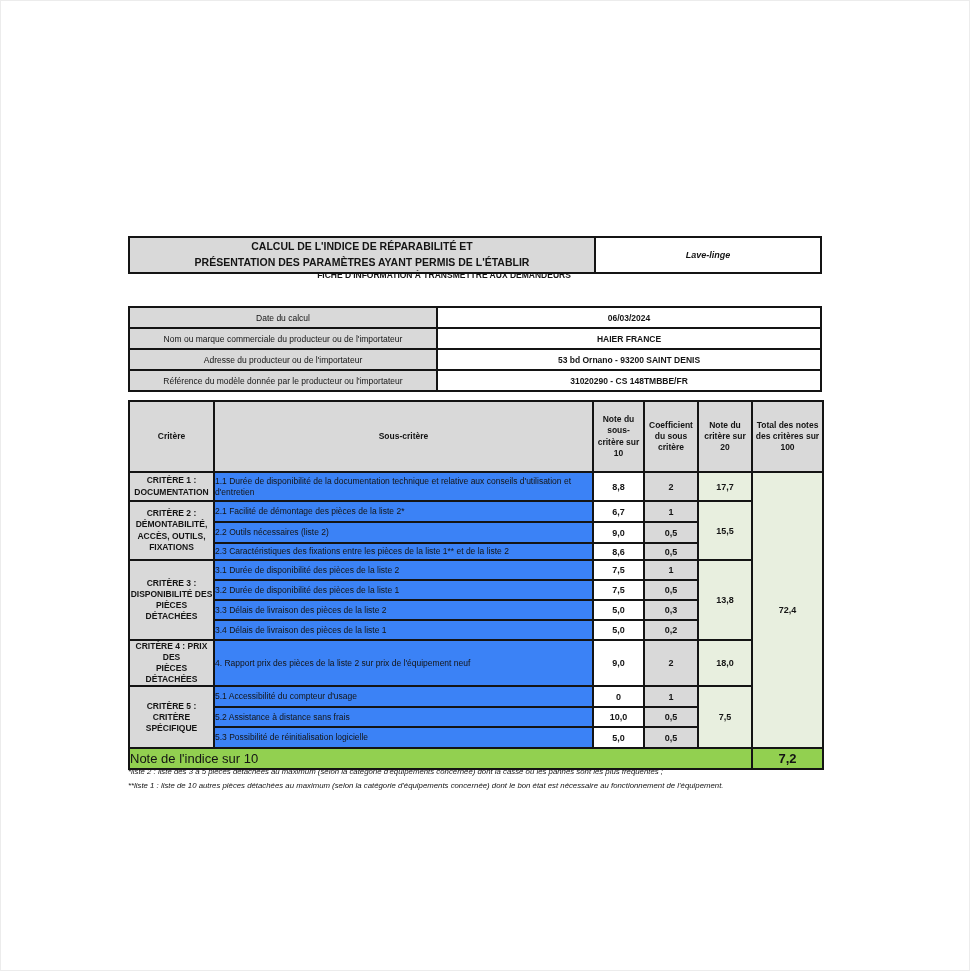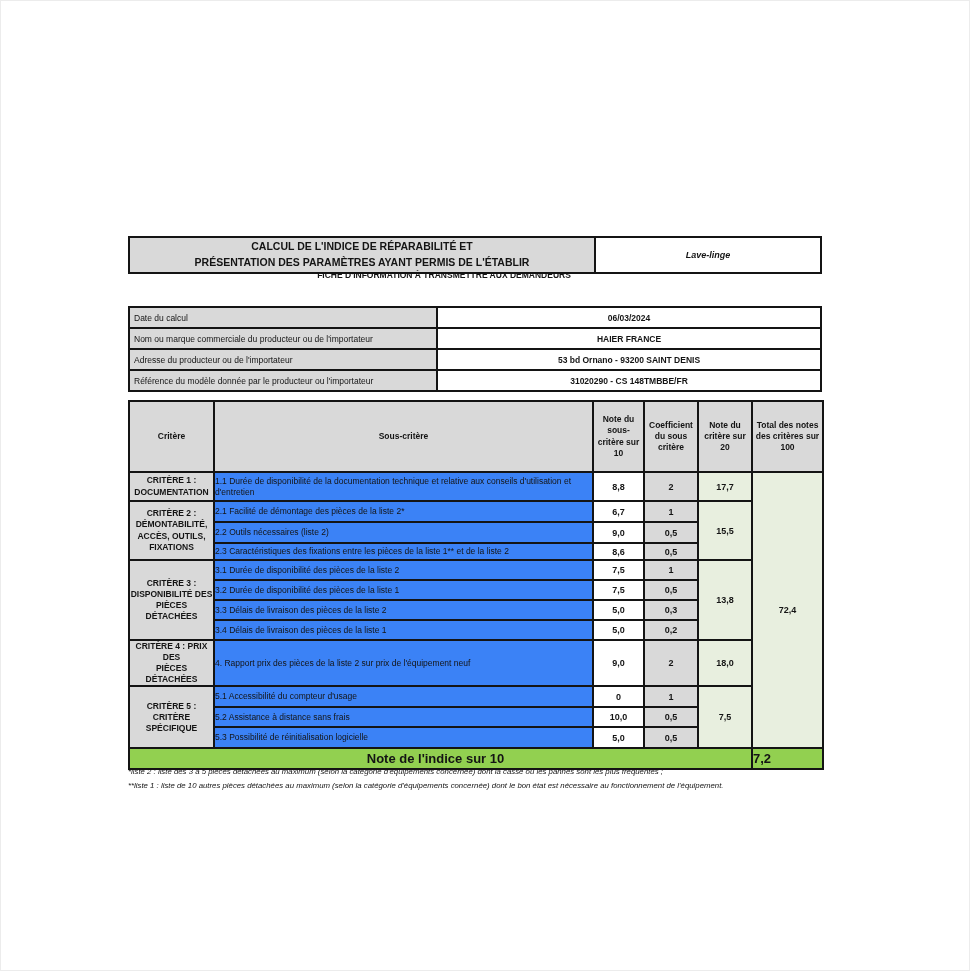--- a/index.html
+++ b/index.html
@@ -31,21 +31,21 @@
     font-weight:bold;
   }
   .subtitle .l1{font-size:8.5px;margin-bottom:3px;}
   .subtitle .l2{font-size:8px;}
 
   
   .info-table{
     position:absolute;top:306px;left:0;width:694px;
     border-collapse:collapse;table-layout:fixed;
   }
-  .info-table td{border:2px solid #141414;height:19px;padding:0 4px;}
+  .info-table td{border:2px solid #141414;height:19px;padding:0 4px;text-align:center;}
   .info-label{width:298px;background:#d9d9d9;font-size:8.5px;}
   .info-value{background:#ffffff;text-align:center;font-weight:bold;font-size:8.5px;border-radius:6px;}
 
   
   .crit-table{
     position:absolute;top:400px;left:0;width:694px;
     border-collapse:collapse;table-layout:fixed;
   }
   .crit-table td{border:2px solid #141414;padding:0;}
   .crit-table .hdr{
@@ -59,24 +59,24 @@
   .cell-sub{
     background:#3b82f6;font-size:8.5px;text-align:left;vertical-align:middle;
     padding:1px 4px;line-height:1.25;
   }
   .cell-note{background:#ffffff;font-weight:bold;font-size:9px;text-align:center;vertical-align:middle;}
   .cell-coef{background:#d9d9d9;font-weight:bold;font-size:9px;text-align:center;vertical-align:middle;}
   .cell-n20{background:#e8efdf;font-weight:bold;font-size:9px;text-align:center;vertical-align:middle;}
   .cell-total{background:#e8efdf;font-weight:bold;font-size:9px;text-align:center;vertical-align:middle;}
   .row-final td{background:#92d050;height:19px;}
   .final-label{
-    text-align:center;font-weight:bold;font-size:13px;padding-right:10px !important;
+    text-align:left;font-weight:normal;font-size:13px;padding-right:10px !important;
     vertical-align:middle;
   }
-  .final-value{font-weight:bold;font-size:13px;vertical-align:middle;}
+  .final-value{text-align:center;font-weight:bold;font-size:13px;vertical-align:middle;}
 
   
   .footnotes{position:absolute;top:765px;left:0;width:700px;font-style:italic;font-size:7.8px;line-height:1.75;}
 </style>
 </head>
 <body>
 
 <div class="page">
 
   <table class="header-table">

